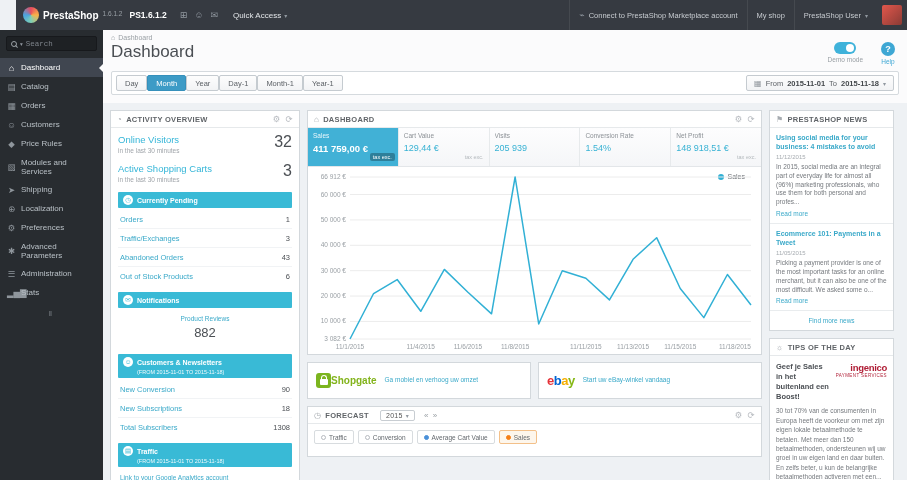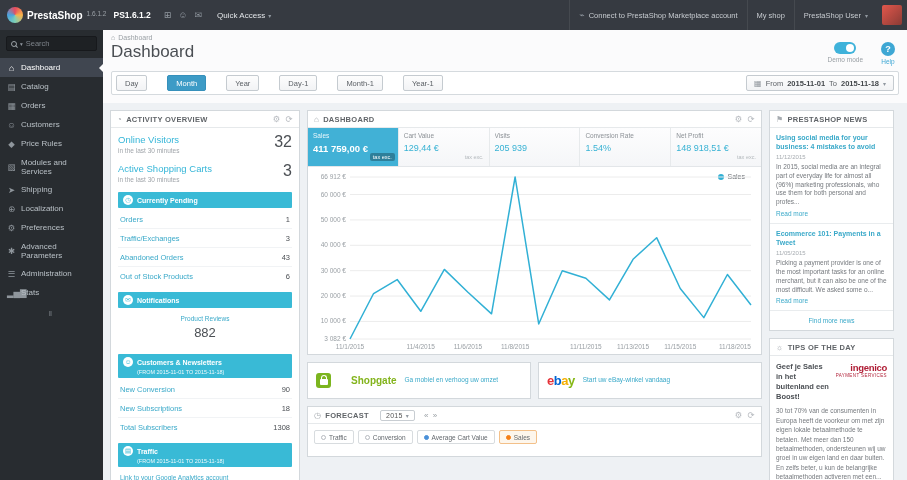--- a/index.html
+++ b/index.html
@@ -1,42 +1,42 @@
 <!DOCTYPE html>
 <html><head>
 <meta charset="utf-8">
 <style>
   *{box-sizing:border-box;margin:0;padding:0}
   html,body{width:907px;height:480px;overflow:hidden}
   body{font-family:"Liberation Sans","DejaVu Sans",sans-serif;background:#eef1f4;position:relative;font-size:8px;color:#4b4f54}
   a{text-decoration:none;cursor:pointer}
 
   
-  .topbar{position:absolute;left:0;top:0;right:0;height:30px;background:#363a41;display:flex;align-items:center;color:#fff;z-index:5}
+  .topbar{position:absolute;left:16px;top:0;right:0;height:30px;background:#363a41;display:flex;align-items:center;color:#fff;z-index:5}
   .tb-left{display:flex;align-items:center;padding-left:7px;gap:7px}
   .logo{display:flex;align-items:center;gap:4px;cursor:pointer}
   .logo-circle{width:16px;height:16px;border-radius:50%;background:conic-gradient(#e84a5f,#f9b248,#7dd0b6,#4aa3df,#e84a5f)}
   .logo-text{font-size:10px;font-weight:bold;color:#fff}
   .logo-ver{font-size:6.5px;color:#9aa0a6;align-self:flex-start;margin-top:3px}
   .shop-name{font-size:8.5px;font-weight:bold;color:#fff;}
   .tb-note-icons{display:flex;gap:7px;margin-left:6px}
   .tb-ic{color:#9198a0;font-size:9px;cursor:pointer}
   .quick-access{display:flex;align-items:center;gap:3px;background:none;border:none;color:#e2e5e8;font-size:8px;margin-left:8px;cursor:pointer;font-family:inherit}
   .caret{font-size:6px;color:#9198a0}
   .tb-right{margin-left:auto;display:flex;align-items:stretch;height:100%}
   .tb-item{display:flex;align-items:center;gap:4px;padding:0 9px;border-left:1px solid #45494f;color:#c7cbd0;font-size:7.5px;cursor:pointer}
   .avatar{width:20px;height:20px;border-radius:2px;background:linear-gradient(135deg,#e2574c,#8a3b35);margin:0 5px;align-self:center;cursor:pointer}
 
   
   .sidebar{position:absolute;left:0;top:30px;bottom:0;width:103px;background:#282c30;z-index:4}
   .search-box{margin:6px 6px 7px;height:15px;background:#1e2124;border:1px solid #17191c;border-radius:2px;display:flex;align-items:center;padding:0 4px;gap:3px}
   .mag{width:6px;height:6px;border:1px solid #9aa0a5;border-radius:50%;position:relative;flex:none}
   .mag:after{content:"";position:absolute;width:3px;height:1px;background:#9aa0a5;right:-2px;bottom:-1px;transform:rotate(45deg)}
   .search-box .caret{font-size:5.5px}
-  .search-box input{flex:1;min-width:0;background:transparent;border:none;outline:none;color:#d6dade;font-size:7.5px;font-family:Liberation Sans, sans-serif}
+  .search-box input{flex:1;min-width:0;background:transparent;border:none;outline:none;color:#d6dade;font-size:7.5px;font-family:Liberation Mono, monospace}
   .search-box input::placeholder{color:#7d838a}
   .nav-item{position:relative;display:flex;align-items:center;gap:5px;padding:4.5px 7px;font-size:8px;color:#b9c0c6;cursor:pointer}
   .nav-item .nicon{width:9px;text-align:center;color:#8f969c;font-size:8.5px;flex:none}
   .nav-item.active{background:#404650;color:#fff}
   .nav-item.active .nicon{color:#fff}
   .nav-item.active:after{content:"";position:absolute;right:0;top:50%;margin-top:-4px;border:4px solid transparent;border-right:4px solid #fbfbfc}
   .collapse-btn{text-align:center;color:#7d838a;padding:7px;font-size:8px;letter-spacing:2px;cursor:pointer}
 
   
   .content{position:absolute;left:103px;top:30px;right:0;bottom:0;background:#eef1f4;overflow:hidden}
@@ -46,21 +46,21 @@
   h1{font-size:17px;font-weight:400;color:#4b4f54}
   .header-tools{margin-left:auto;display:flex;gap:18px;padding-right:4px}
   .tool{display:flex;flex-direction:column;align-items:center;gap:2px;cursor:pointer}
   .toggle{width:22px;height:12px;border-radius:7px;background:#3fb2da;position:relative;display:block}
   .knob{position:absolute;width:8px;height:8px;border-radius:50%;background:#fff;right:2px;top:2px}
   .tool-label{font-size:6.5px;color:#9aa0a5}
   .help-ic{width:14px;height:14px;border-radius:50%;background:#3ea7d4;color:#fff;font-weight:bold;font-size:9px;line-height:14px;text-align:center}
   .help .tool-label{color:#3ea7d4}
 
   .toolbar-strip{margin-top:6px;display:flex;justify-content:space-between;align-items:center;background:#fff;border:1px solid #d5dade;border-radius:2px;padding:3px 4px}
-  .range-group{display:flex;gap:20px}
+  .range-group{display:flex;gap:0}
   .range-btn{font-size:7.5px;color:#5a5f64;padding:2.5px 8px;background:linear-gradient(#fdfdfd,#f2f3f5);border:1px solid #c5cbd0;border-radius:2px;cursor:pointer;font-family:inherit}
   .range-btn.active{background:#3d9bc6;border-color:#3690bb;color:#fff}
   .date-btn{display:flex;align-items:center;gap:4px;font-size:7.5px;color:#5a5f64;padding:2.5px 7px;background:linear-gradient(#fdfdfd,#f2f3f5);border:1px solid #c5cbd0;border-radius:2px;cursor:pointer;font-family:inherit}
   .date-btn b{color:#44484c}
   .cal-ic{color:#8f959b;font-size:8px}
 
   .columns{display:flex;align-items:flex-start;gap:7px;padding:7px}
   .panel{background:#fff;border:1px solid #d3d8dc}
   .panel-header{height:17px;display:flex;align-items:center;gap:4px;padding:0 6px;border-bottom:1px solid #e6e9eb;font-size:7.5px;font-weight:bold;color:#606468;letter-spacing:.3px}
   .ph-icon{color:#a6abb0;font-size:8px;font-weight:normal}
@@ -103,21 +103,21 @@
   .k-badge{position:absolute;right:3px;bottom:5px;background:rgba(0,0,0,.28);color:#fff;font-size:5.5px;padding:1px 3px;border-radius:2px}
   .k-sub{display:block;text-align:right;font-size:5.5px;color:#b3b8bc;margin-top:1px}
   .chart{position:relative;height:183px;margin:2px 4px}
   .chart svg{position:absolute;left:0;top:0}
   .chart-legend{position:absolute;top:4px;right:12px;display:flex;align-items:center;gap:3px;font-size:7px;color:#6a6f74;cursor:pointer}
   .chart-legend .dot{width:6px;height:6px;border-radius:50%;background:#31b0d5}
 
   
   .modules-row{margin-top:7px;display:flex;gap:7px}
   .module{flex:1;background:#fff;border:1px solid #d3d8dc;display:flex;align-items:center;gap:8px;padding:6px 8px;height:37px}
-  .sg-logo{display:flex;align-items:center;gap:20px;flex:none}
+  .sg-logo{display:flex;align-items:center;gap:0;flex:none}
   .sg-badge{width:15px;height:15px;background:#7cb51f;border-radius:3px;display:flex;align-items:center;justify-content:center}
   .bag{width:8px;height:6px;background:#fff;border-radius:1px;position:relative;margin-top:3px}
   .bag:before{content:"";position:absolute;width:4px;height:3px;border:1px solid #fff;border-bottom:none;border-radius:3px 3px 0 0;top:-4px;left:1px}
   .sg-name{color:#83b41c;font-weight:bold;font-size:10px}
   .mod-link{font-size:6.5px;color:#3aa9c9;line-height:1.3}
   .ebay-logo{font-size:13px;font-weight:bold;letter-spacing:-.5px;flex:none}
   .eb-e{color:#e53238}.eb-b{color:#0064d2}.eb-a{color:#f5af02}.eb-y{color:#86b817}
 
   
   .forecast{margin-top:7px}

